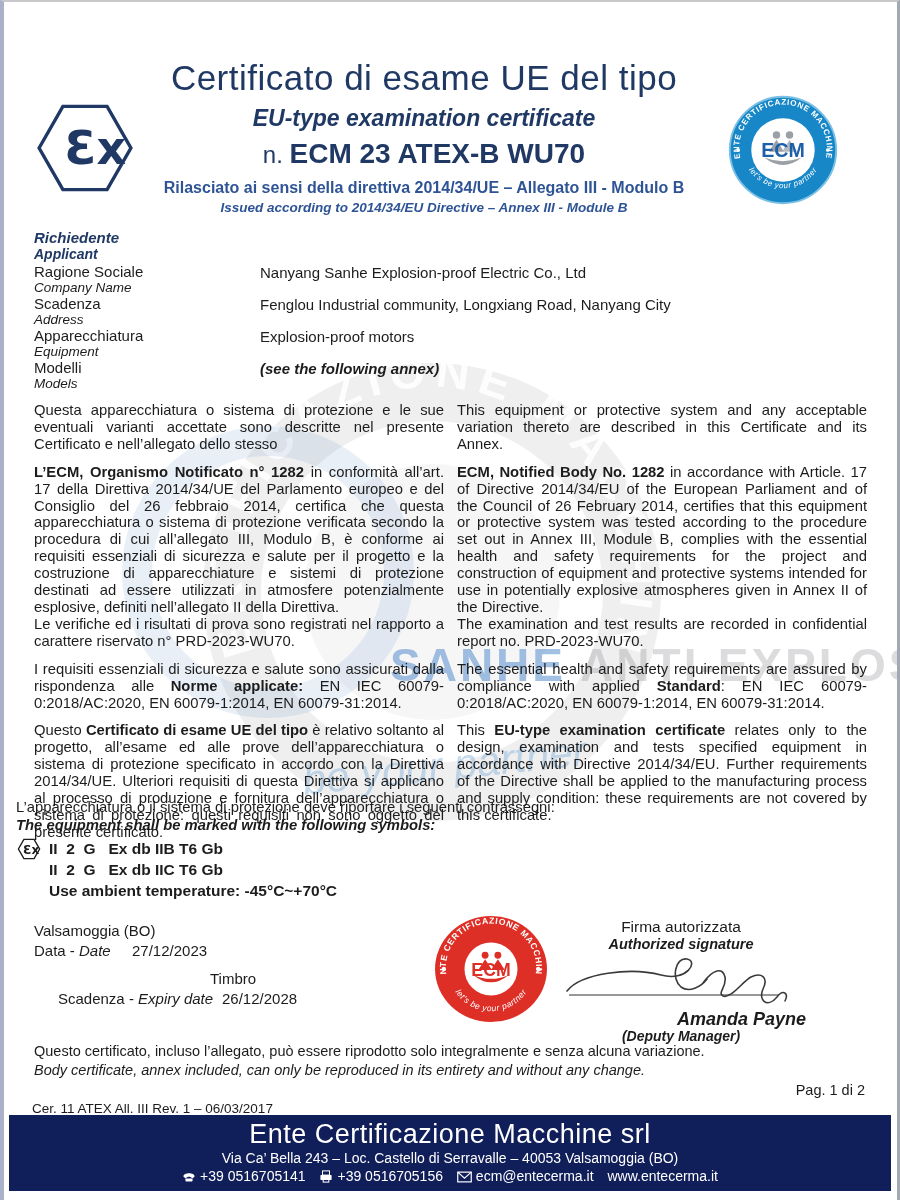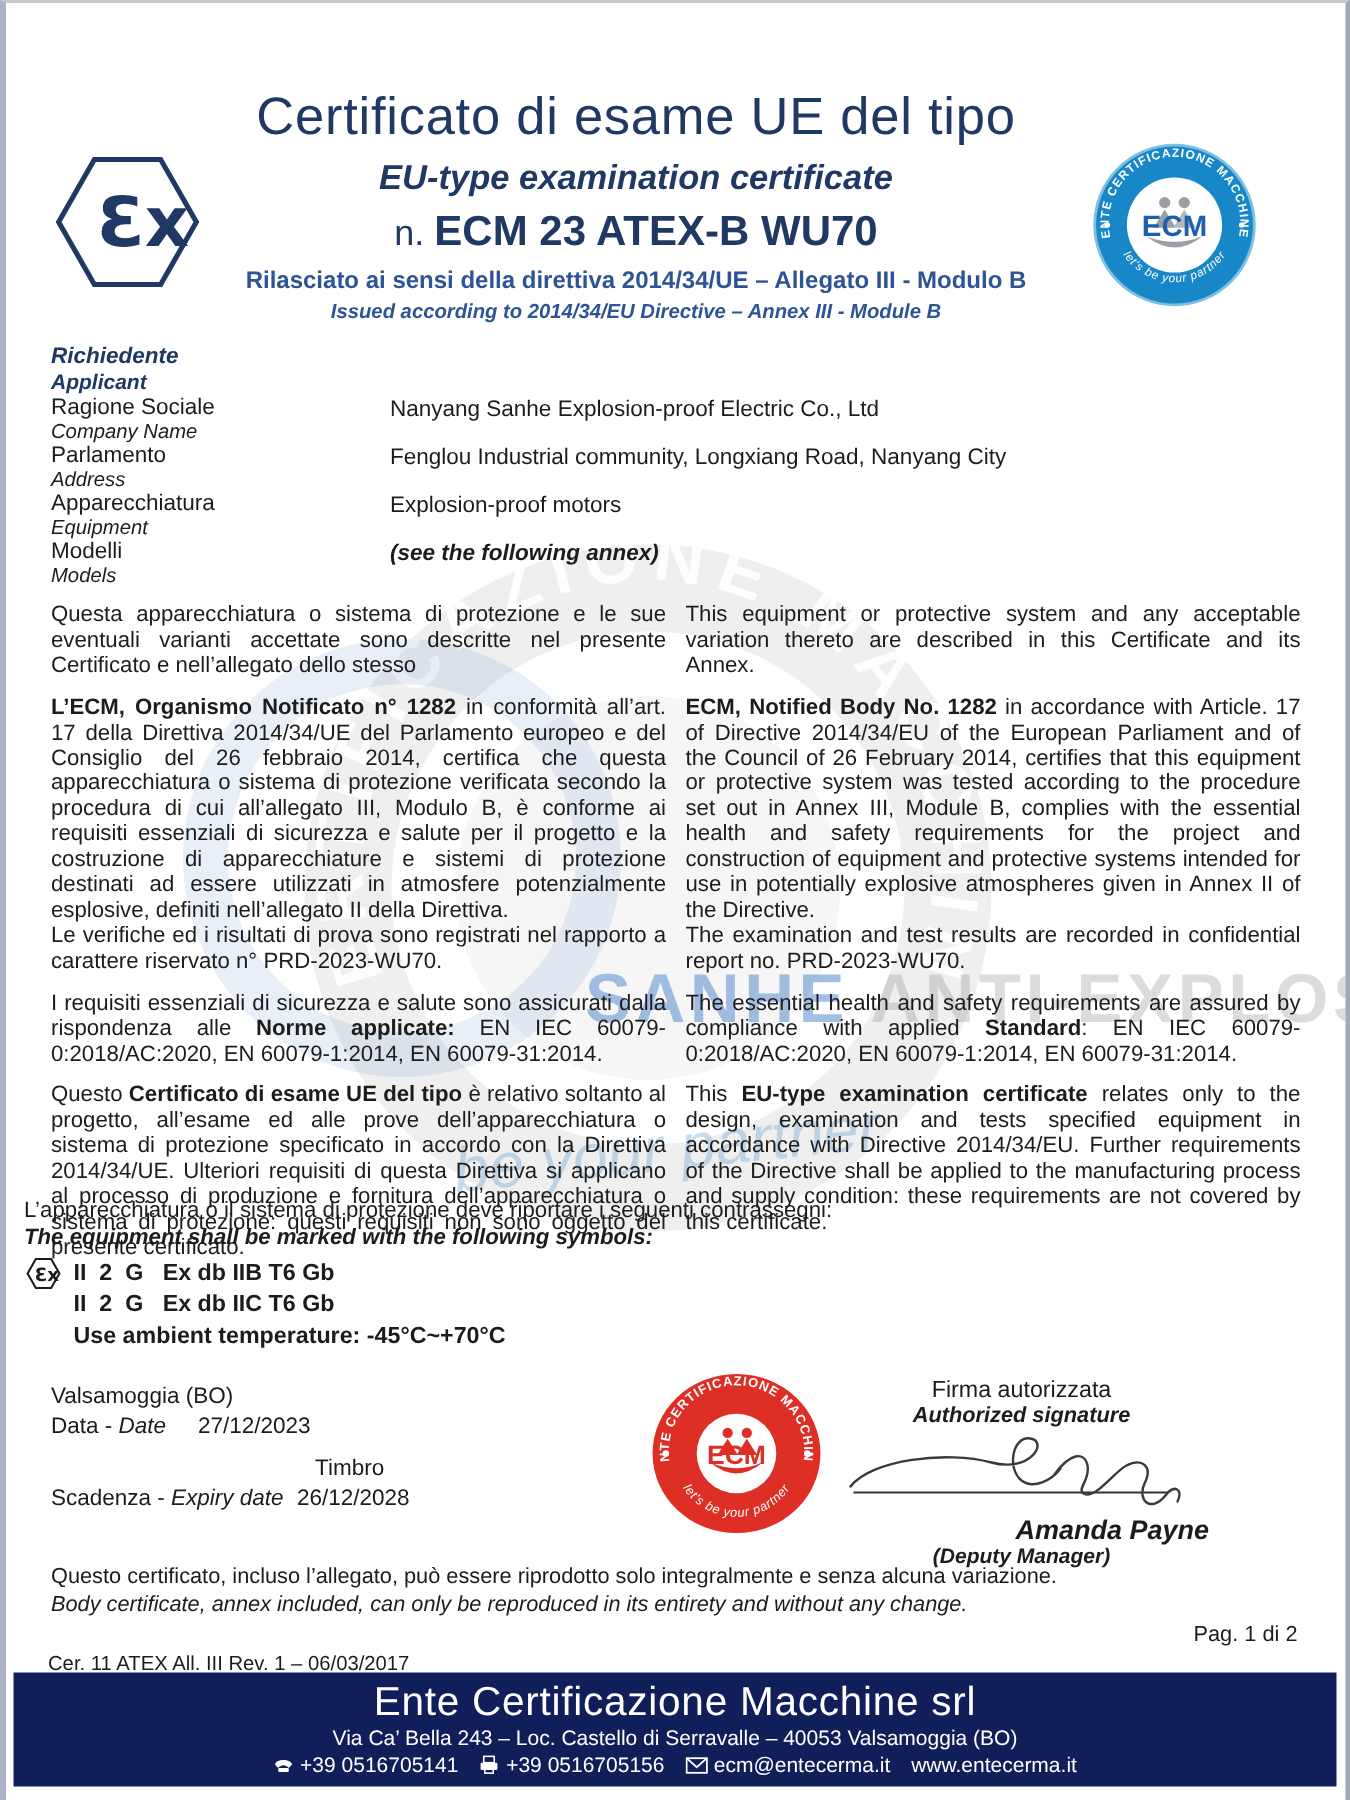--- a/index.html
+++ b/index.html
@@ -60,21 +60,21 @@
   .mhex{position:absolute; left:0; top:0;}
   .mline,.mtemp{font-size:15.5px; font-weight:bold; line-height:21px; white-space:pre;}
 
   
   .issue-sec{top:912px; left:30px; right:30px; height:120px;}
   .place{position:absolute; left:0; top:8px; font-size:15px;}
   .drow{position:absolute; left:0; top:28px; display:flex; font-size:15px;}
   .drow .lbl{width:98px;}
   .timbro{position:absolute; left:176px; top:56px; font-size:15px;}
   .erow{position:absolute; left:0; top:76px; display:flex; font-size:15px;}
-  .erow .lbl{width:164px;}
+  .erow .lbl{width:164px;margin-left:24px;}
   .stamp{position:absolute; left:398px; top:0;}
   .sig{position:absolute; left:522px; top:4px; width:250px; text-align:center;}
   .sig .s1{font-size:15.5px; line-height:18px;}
   .sig .s2{font-size:14.5px; font-weight:bold; font-style:italic; line-height:17px;}
   .sig .name{font-size:18px; font-weight:bold; font-style:italic; line-height:17px;text-align:right;}
   .sig .role{font-size:14px; font-weight:bold; font-style:italic; line-height:17px;}
 
   
   .note-sec{top:1040px; left:30px; right:30px;}
   .n1{font-size:14.5px; line-height:19px;}
@@ -160,21 +160,21 @@
 
     <div class="app-row">
       <div class="app-lbl">
         <div class="main">Ragione Sociale</div>
         <div class="sub">Company Name</div>
       </div>
       <div class="app-val">Nanyang Sanhe Explosion-proof Electric Co., Ltd</div>
     </div>
     <div class="app-row">
       <div class="app-lbl">
-        <div class="main">Parlamento</div>
+        <div class="main">Scadenza</div>
         <div class="sub">Address</div>
       </div>
       <div class="app-val">Fenglou Industrial community, Longxiang Road, Nanyang City</div>
     </div>
     <div class="app-row">
       <div class="app-lbl">
         <div class="main">Apparecchiatura</div>
         <div class="sub">Equipment</div>
       </div>
       <div class="app-val">Explosion-proof motors</div>

